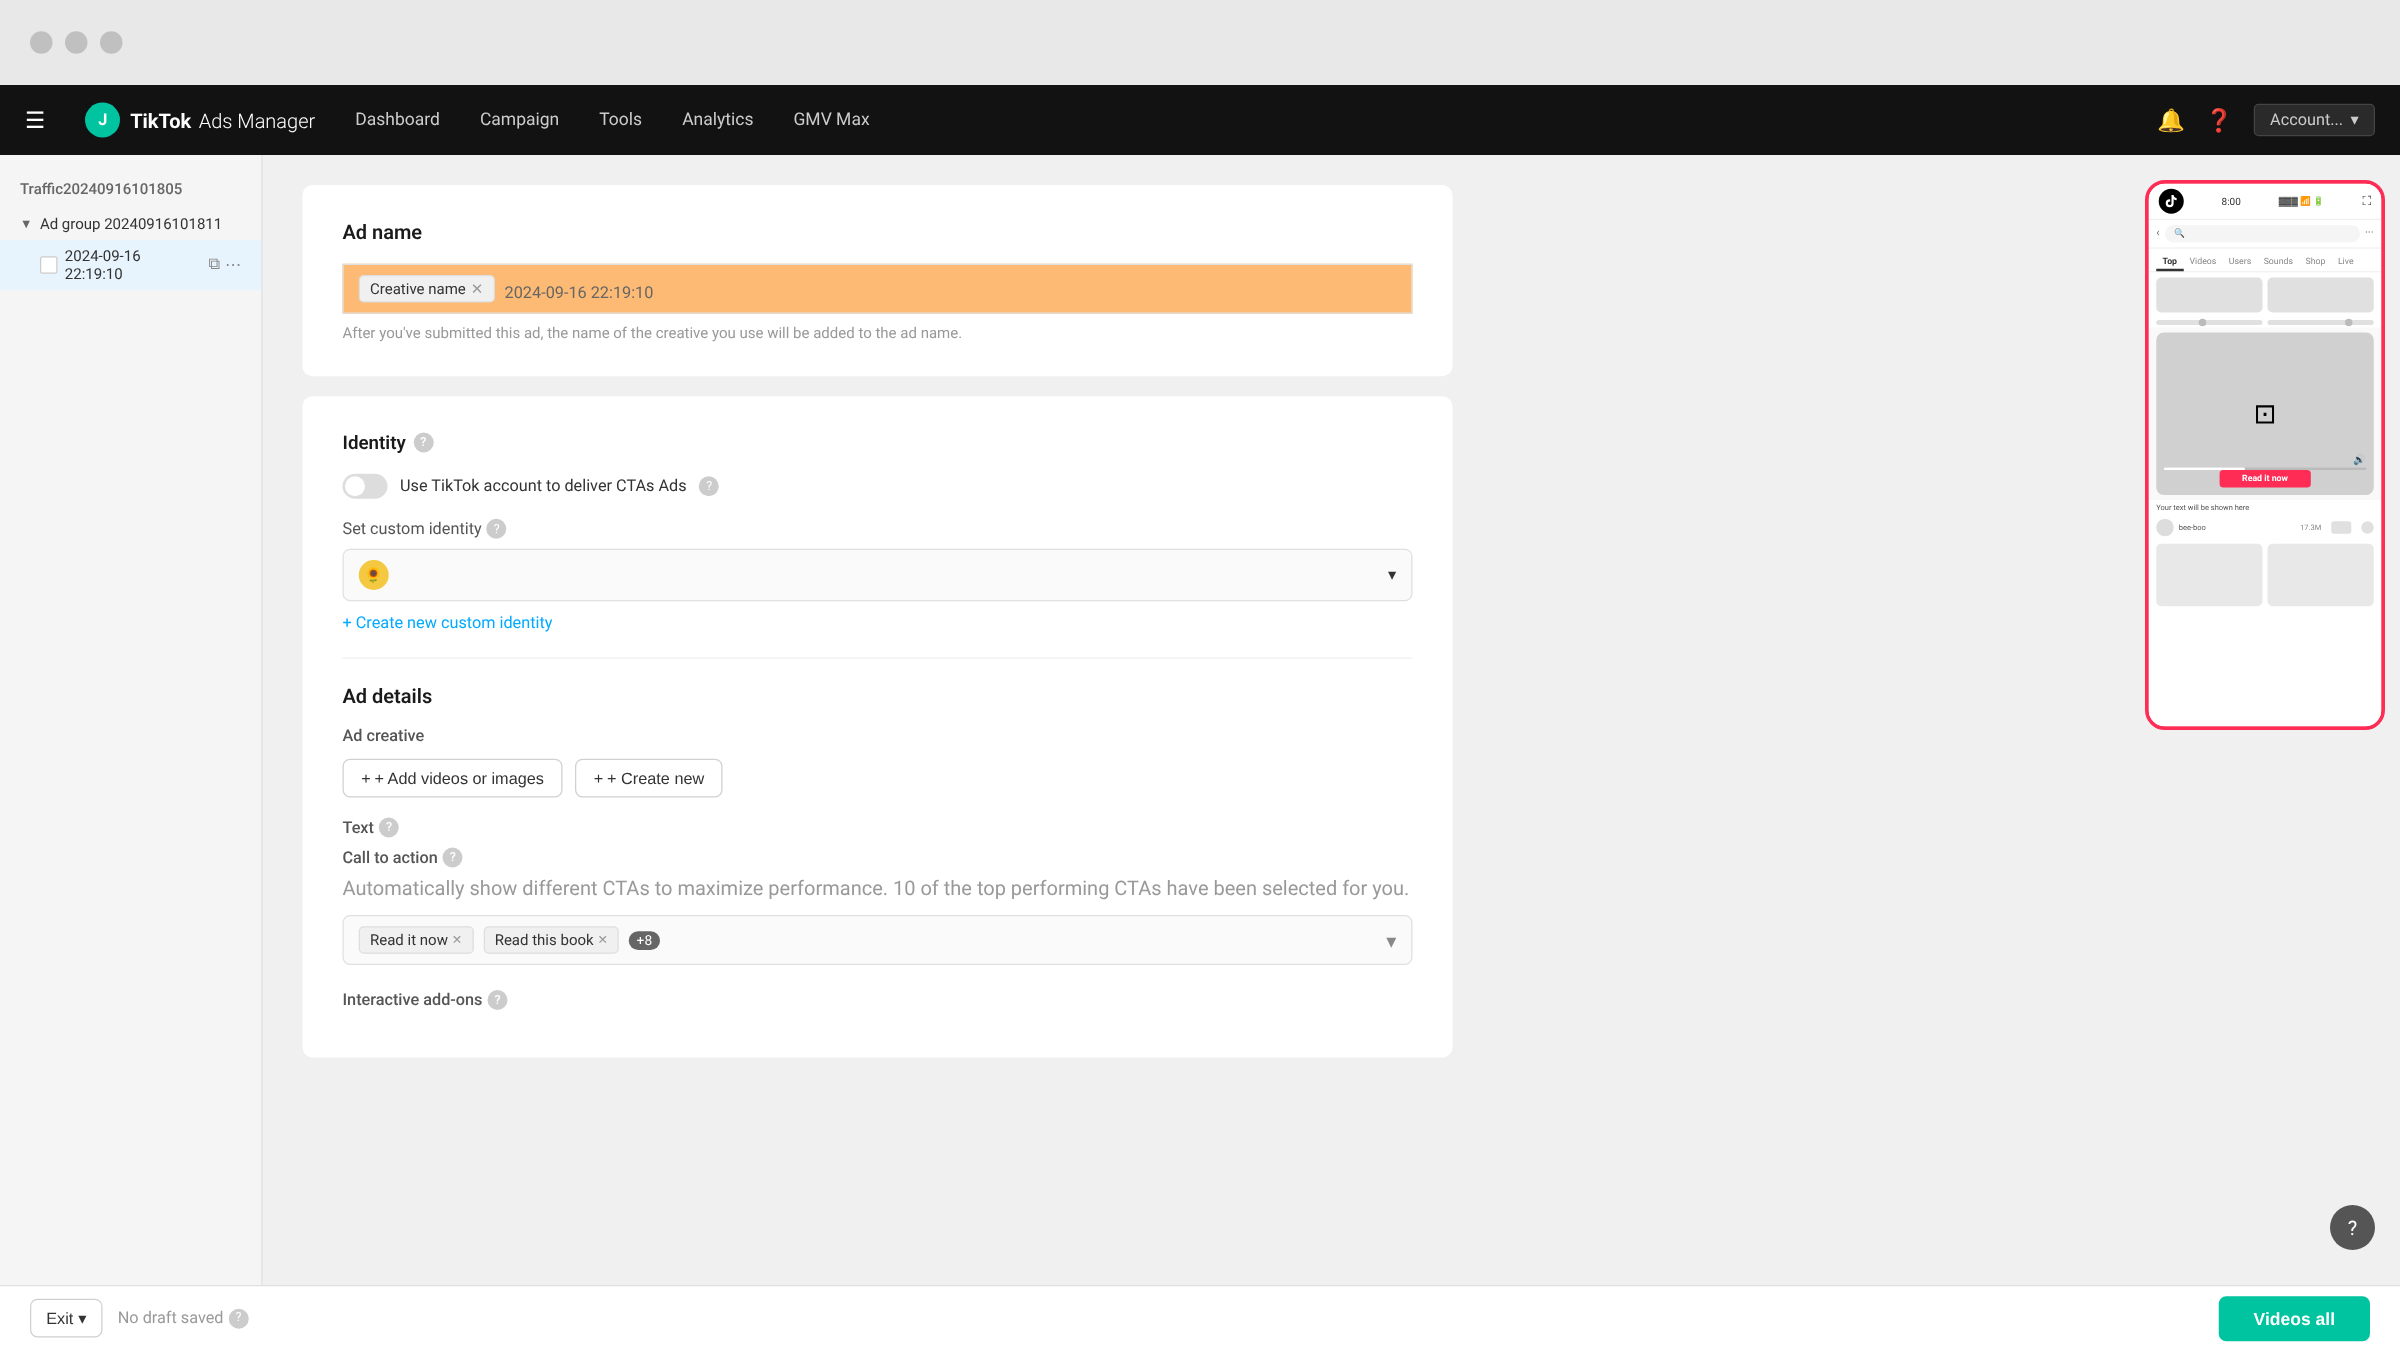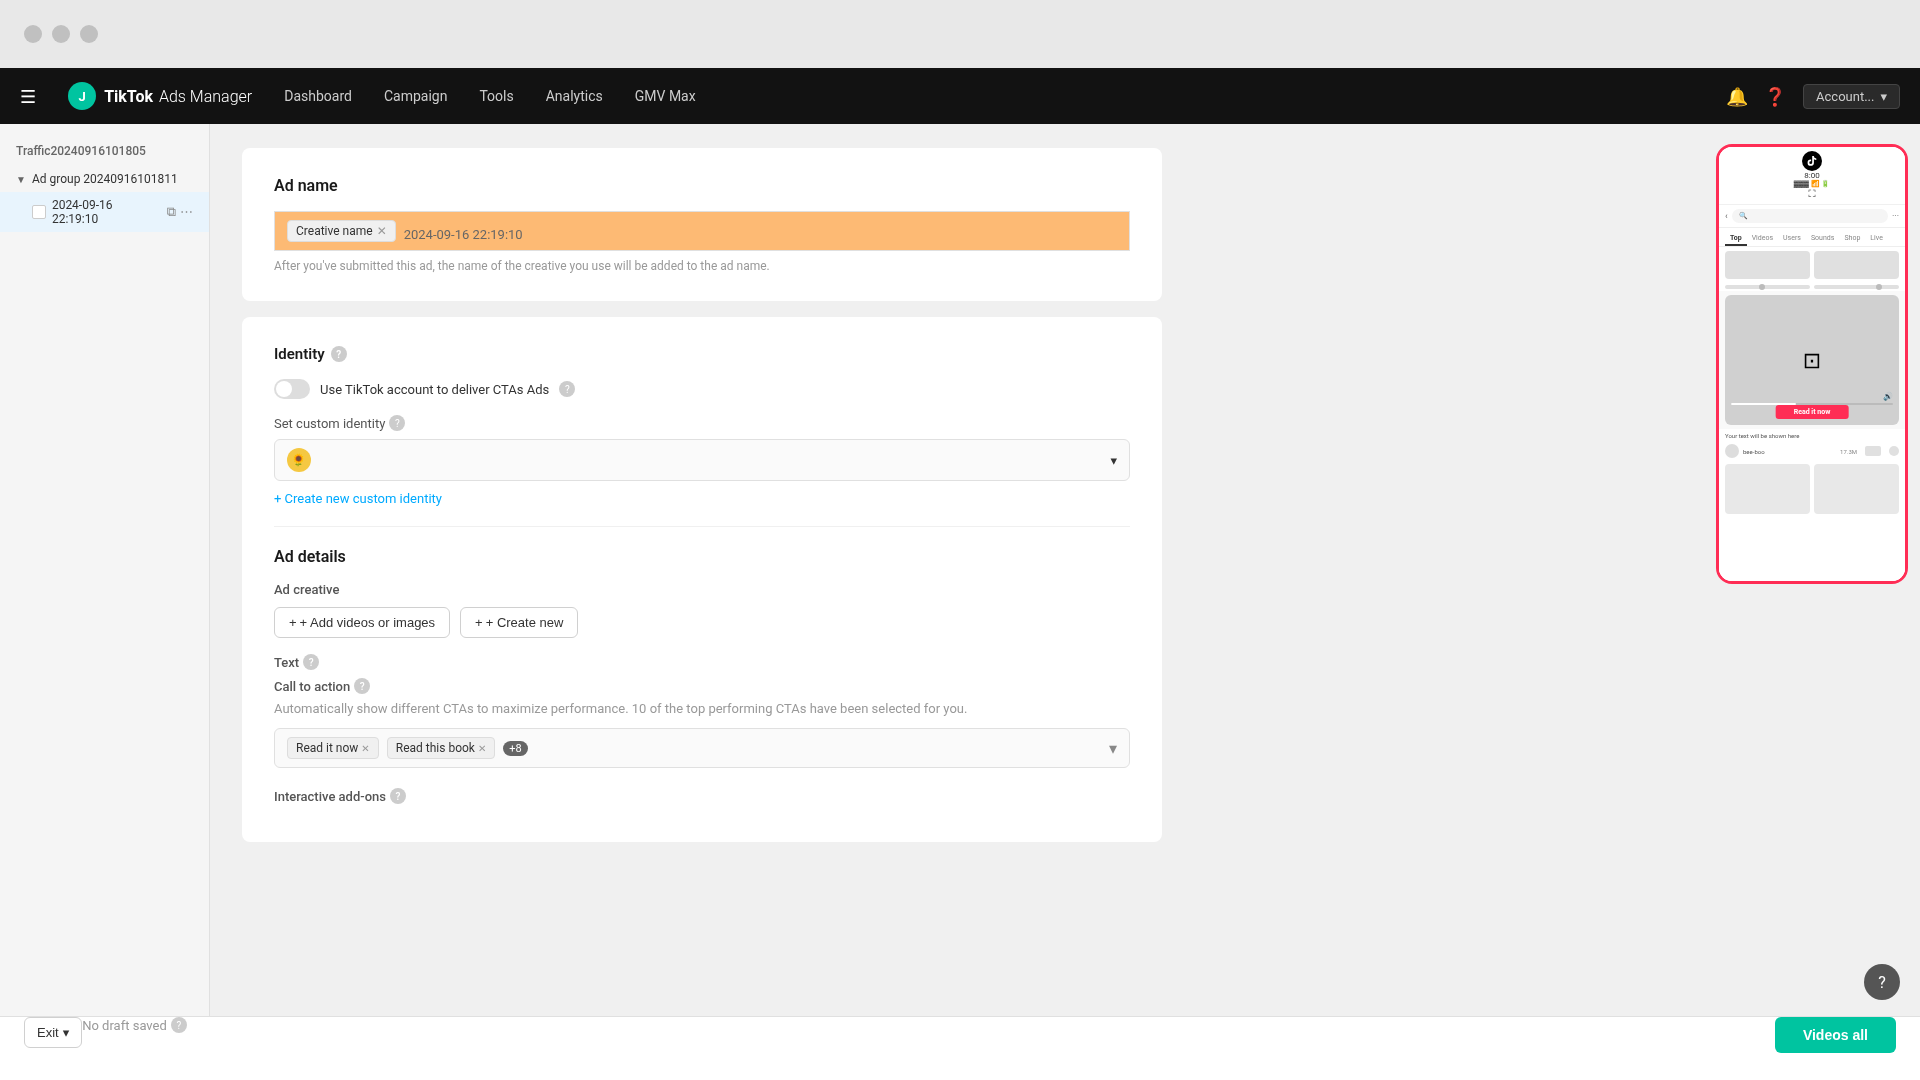--- a/index.html
+++ b/index.html
@@ -353,21 +353,21 @@
     .cta-label {
       font-size: 13px;
       color: #555;
       margin-bottom: 6px;
       font-weight: 500;
       display: flex;
       align-items: center;
       gap: 4px;
     }
     .cta-hint {
-      font-size: 13px;
+      font-size: 16px;
       color: #999;
       margin-bottom: 10px;
       line-height: 1.4;
     }
     .cta-chips-row {
       display: flex;
       align-items: center;
       gap: 8px;
       padding: 8px 12px;
       border: 1px solid #e0e0e0;
@@ -409,27 +409,27 @@
       align-items: center;
       gap: 4px;
     }
 
     
     .bottom-bar {
       position: fixed;
       bottom: 0;
       left: 0;
       right: 0;
-      height: 64px;
+      height: 52px;
       background: white;
       border-top: 1px solid #e0e0e0;
       display: flex;
-      align-items: flex-start;
+      align-items: center;
       padding: 0 24px;
-      gap: 0;
+      gap: 12px;
       z-index: 100;
     }
     .exit-btn {
       display: flex;
       align-items: center;
       gap: 4px;
       border: 1px solid #d0d0d0;
       background: white;
       padding: 7px 12px;
       border-radius: 6px;
@@ -487,21 +487,20 @@
     }
     .phone-header {
       background: white;
       padding: 4px 8px;
       display: flex;
       align-items: center;
       justify-content: space-between;
       font-size: 8px;
       color: #333;
       border-bottom: 1px solid #f0f0f0;
-      flex-direction: column;
     }
     .phone-logo {
       width: 20px;
       height: 20px;
       background: black;
       border-radius: 50%;
       display: flex;
       align-items: center;
       justify-content: center;
     }

